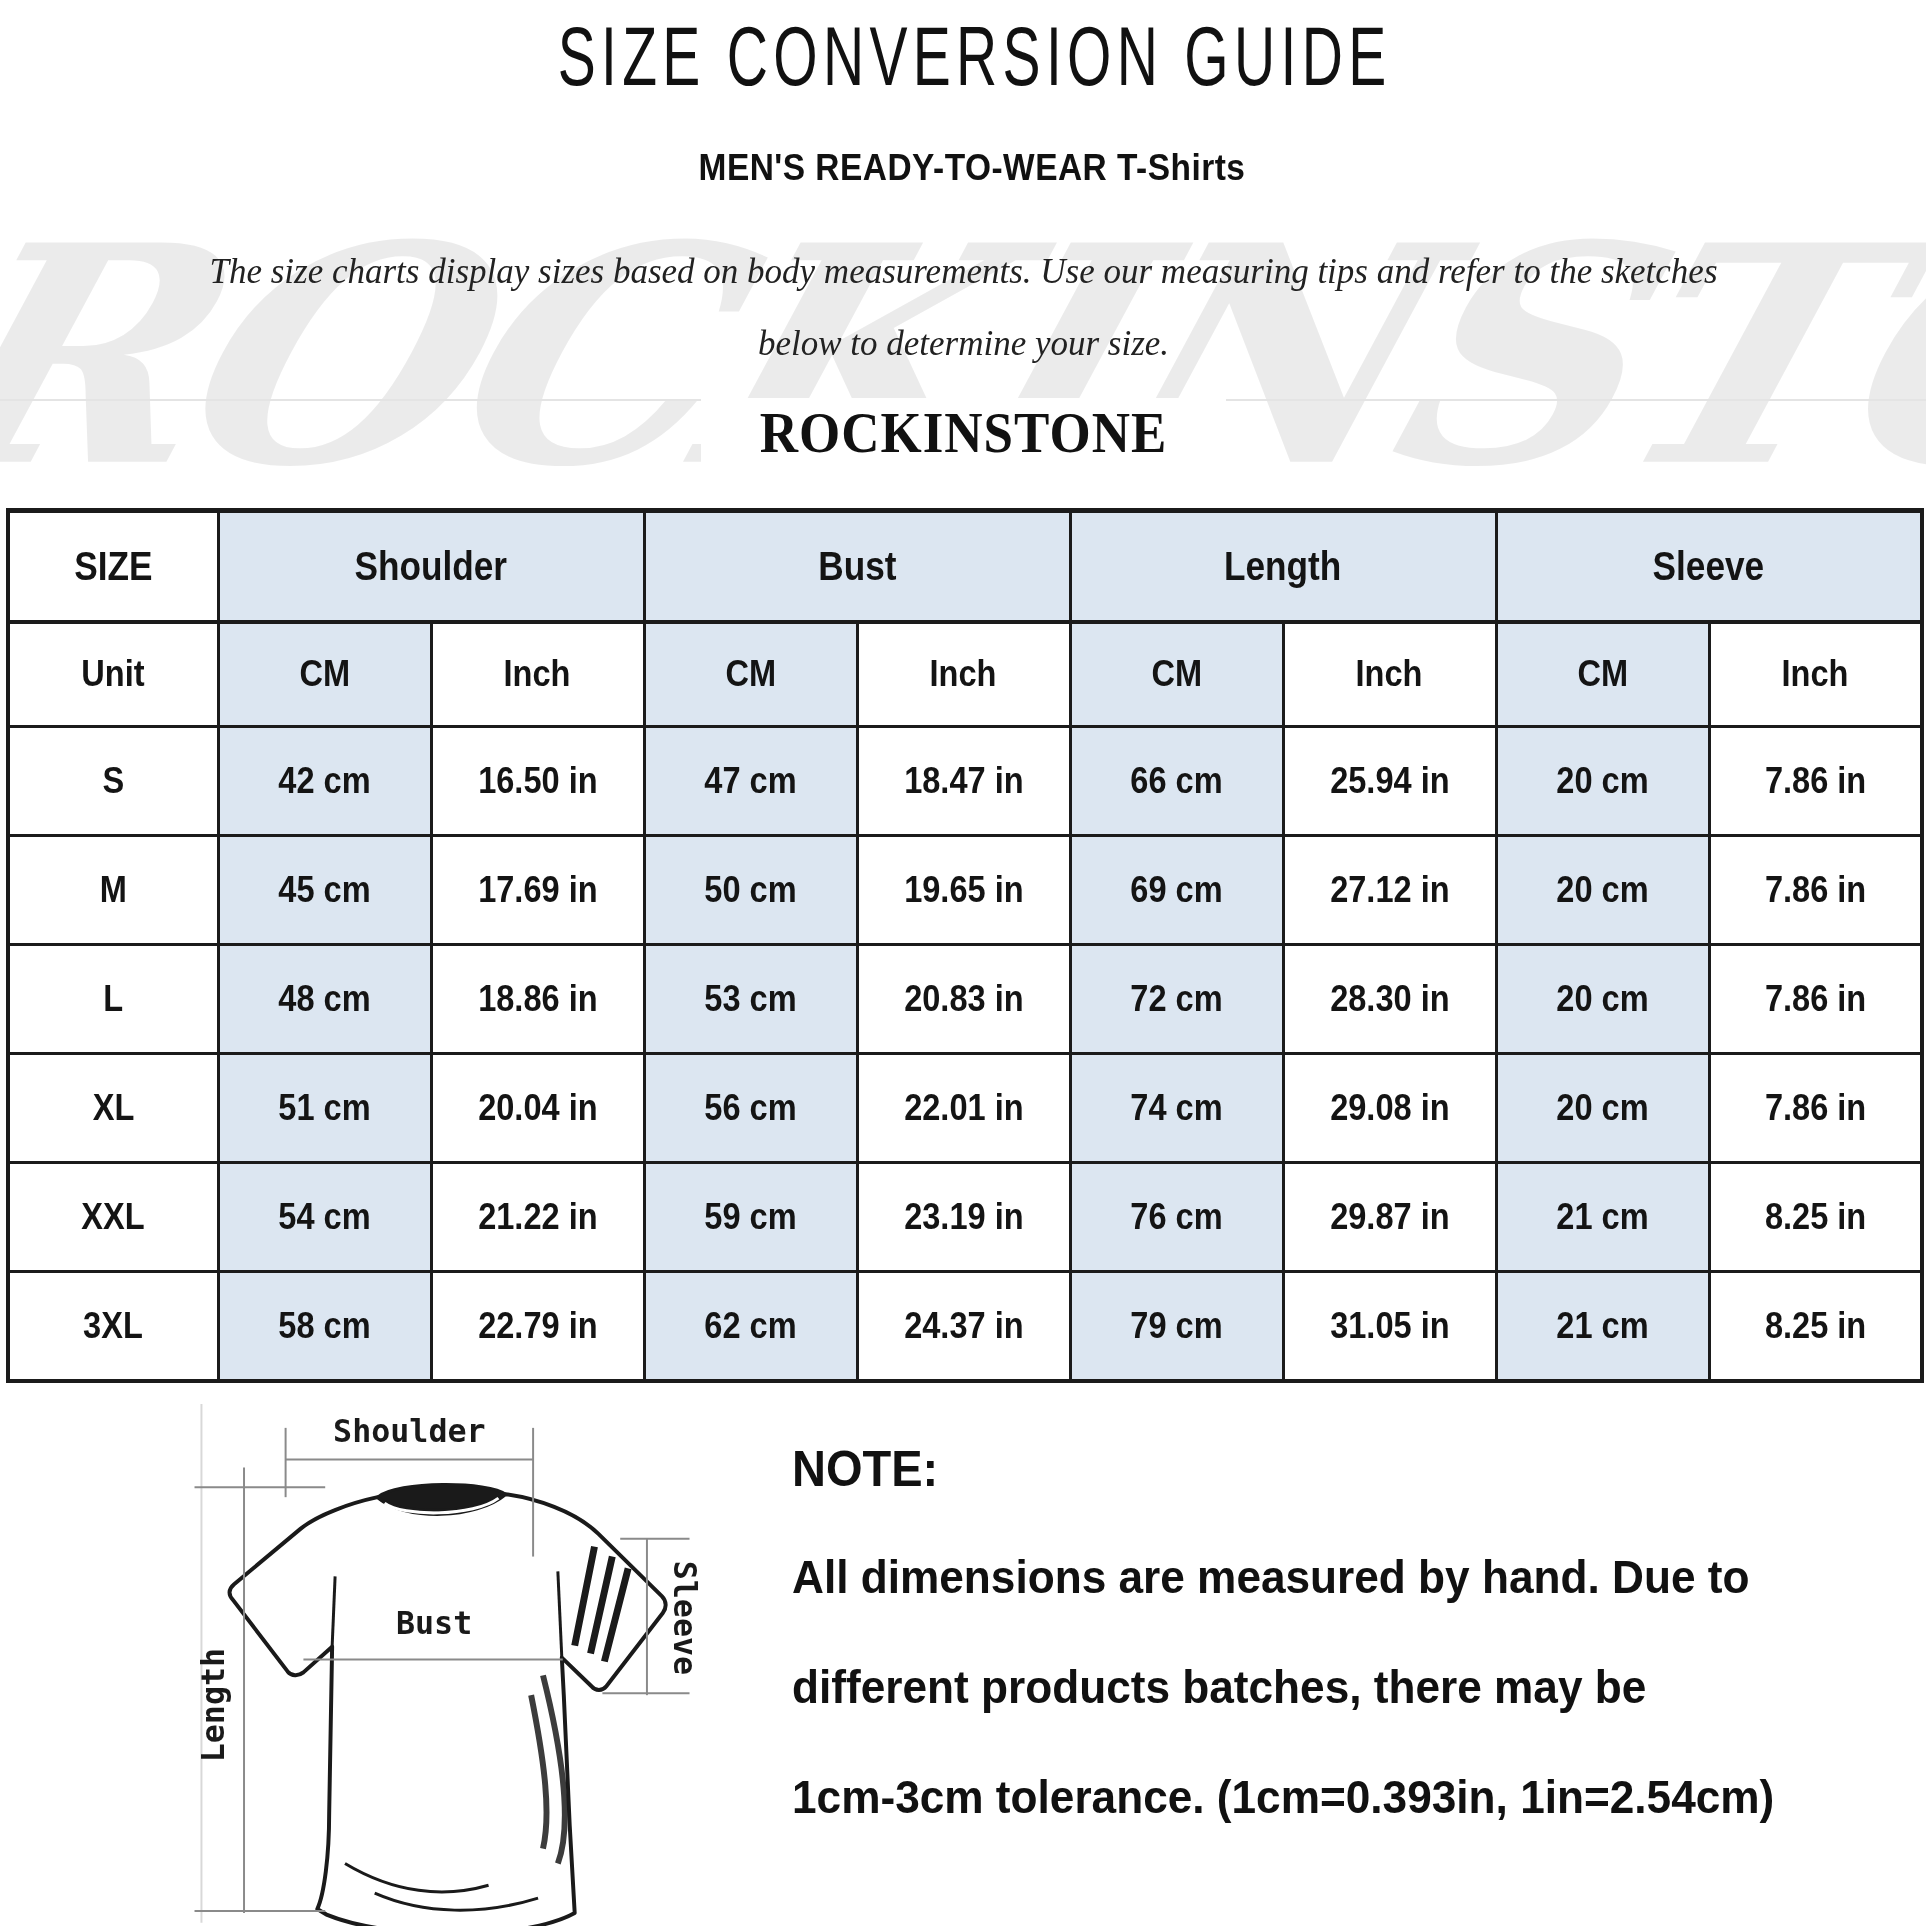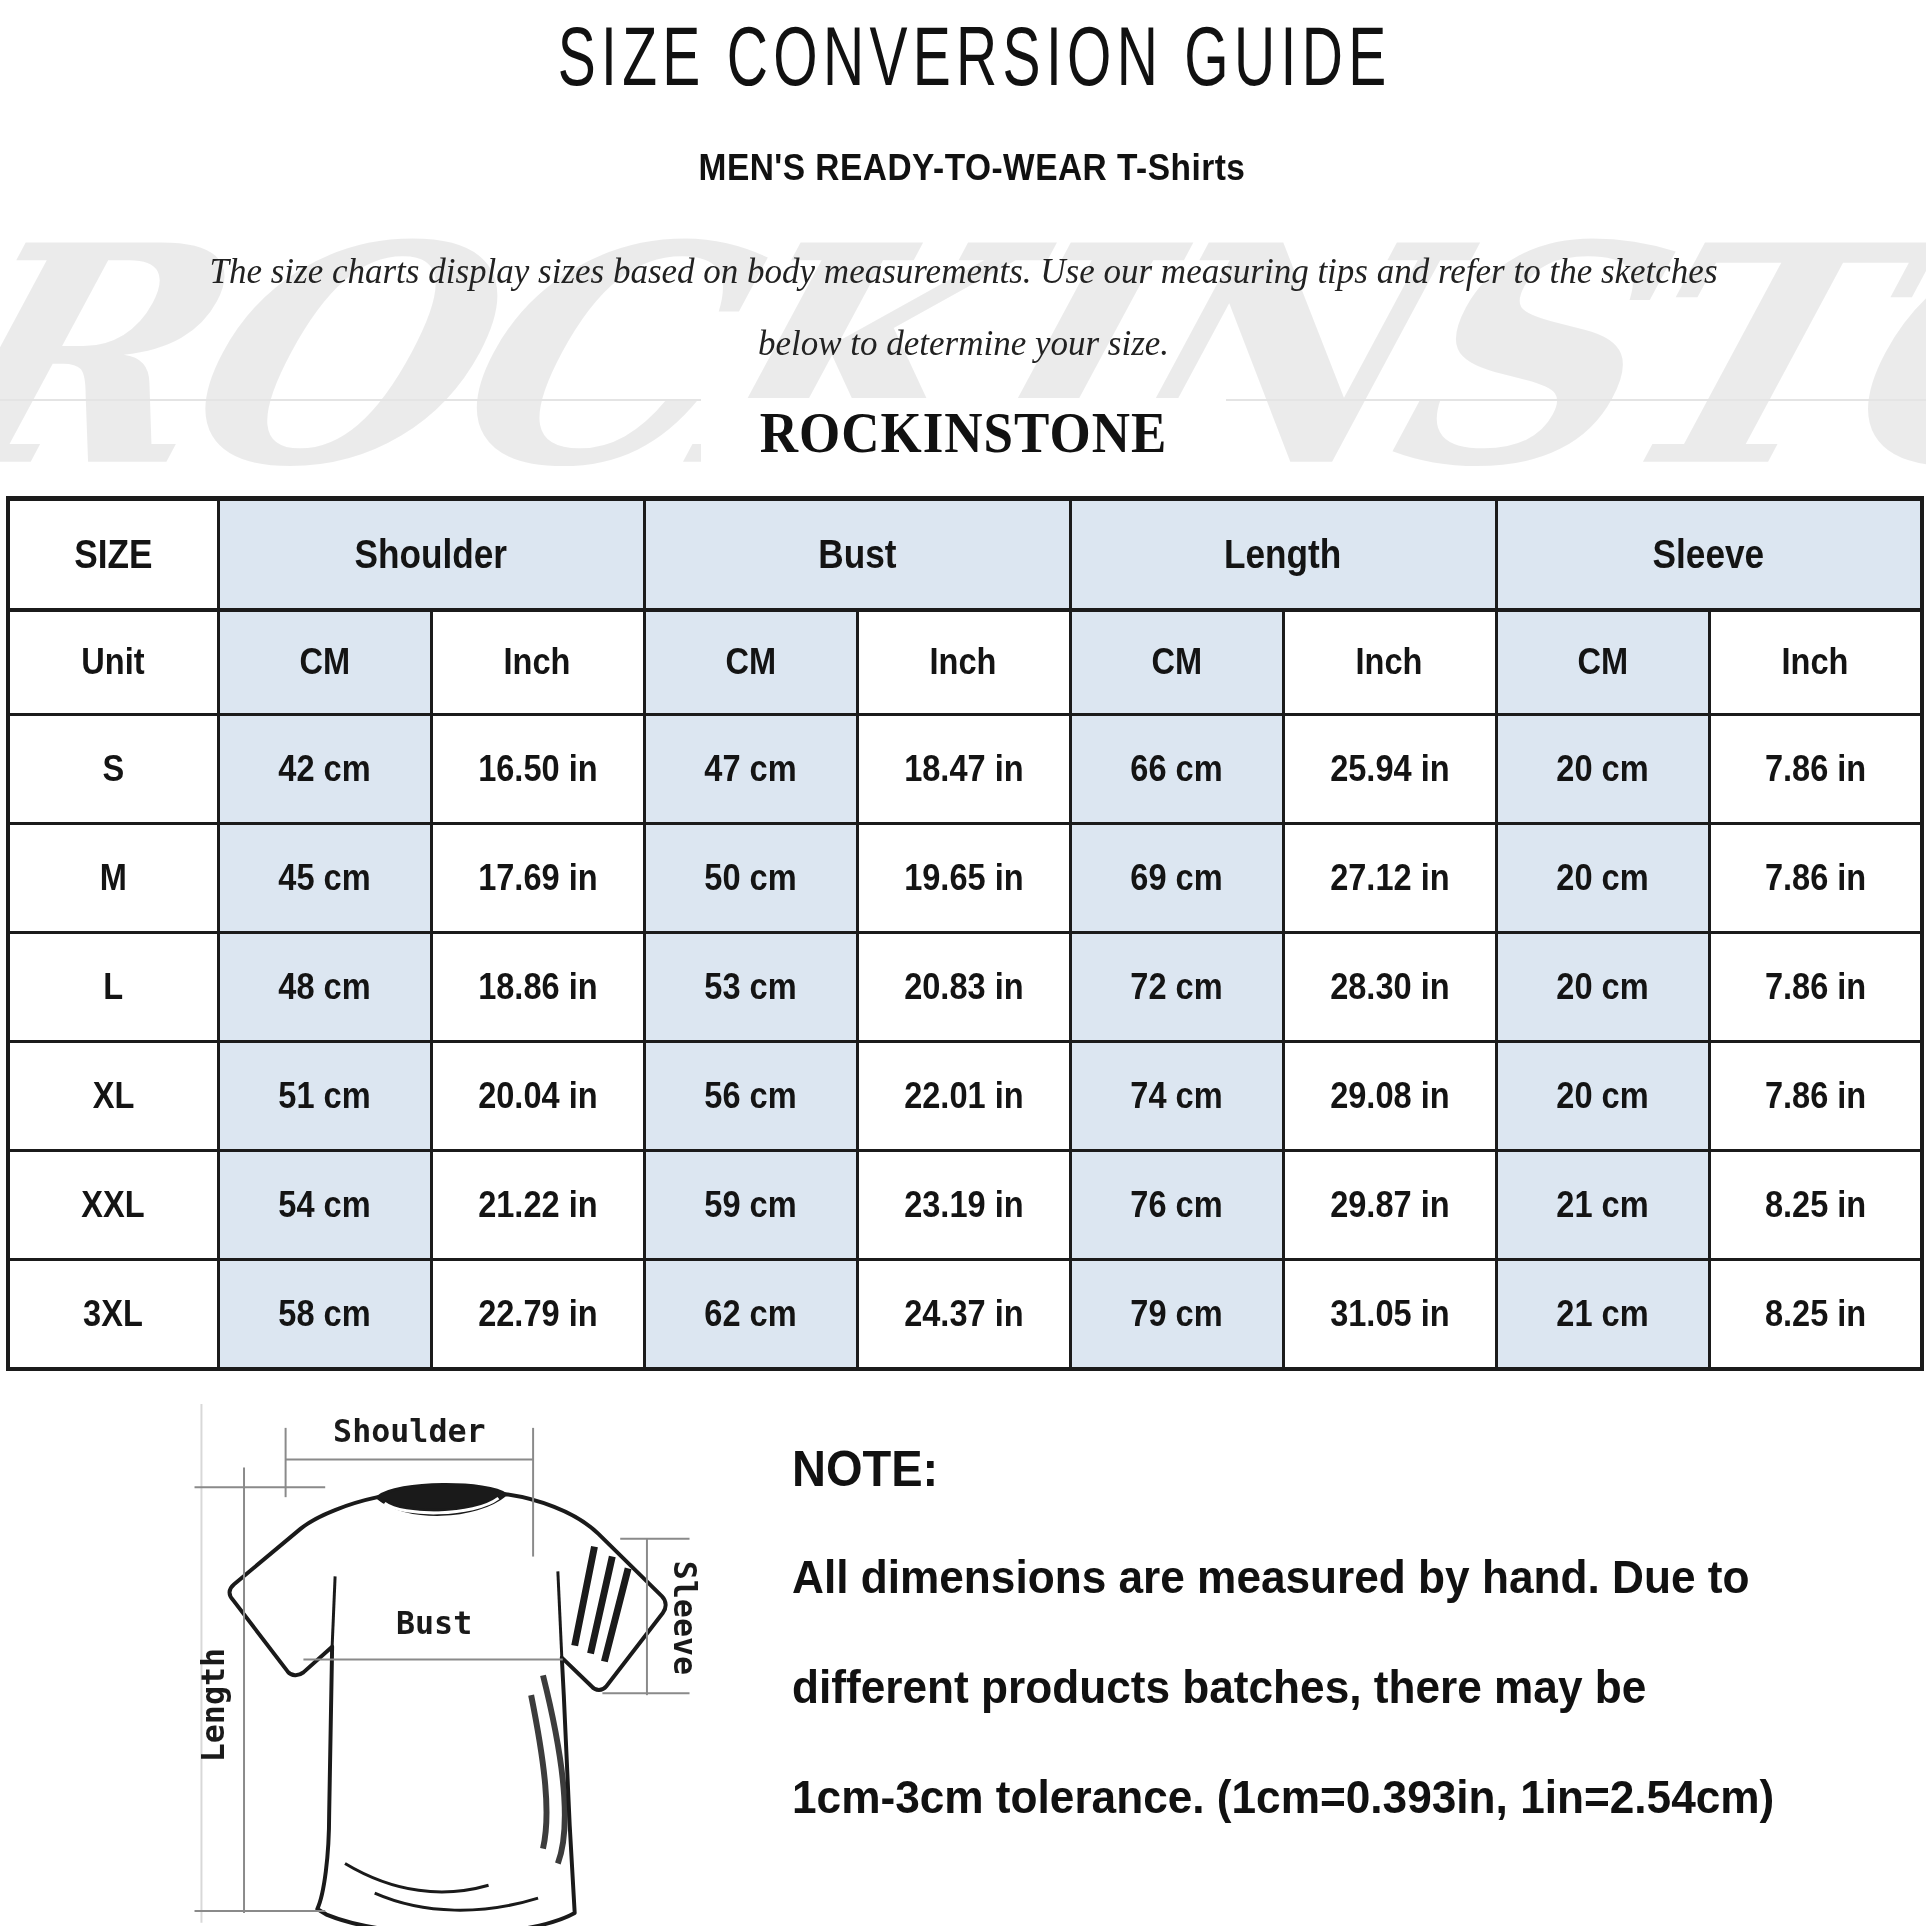--- a/index.html
+++ b/index.html
@@ -21,21 +21,21 @@
             transform:scaleX(0.93);transform-origin:center top;}
   .intro{position:absolute;left:0;width:100%;text-align:center;z-index:2;
          font-family:"Liberation Serif",serif;font-style:italic;font-size:35px;color:#222;}
   .intro1{top:252px;}
   .intro2{top:309px;margin-top:15px;}
   .brand-wrap{position:absolute;top:398px;left:0;width:100%;text-align:center;z-index:2;}
   .brand{display:inline-block;background:#ffffff;padding:2px 59px 46px 59px;
          font-family:"Liberation Serif",serif;font-weight:700;font-size:53px;
          letter-spacing:1px;transform:scaleY(1.08);transform-origin:center top;}
   
-  .size-table{position:absolute;left:6px;top:496px;z-index:2;border-collapse:collapse;
+  .size-table{position:absolute;left:6px;top:508px;z-index:2;border-collapse:collapse;
               table-layout:fixed;width:1913px;}
   .size-table td{border:3px solid #1b1b1b;text-align:center;vertical-align:middle;
                  padding:0;font-weight:700;color:#141414;}
   .size-table{border:4px solid #1b1b1b;border-top-width:5px;}
   .size-table tr.hdr td{border-bottom-width:4px;}
   .r-hdr{height:111px;font-size:40px;}
   .r-unit{height:105px;font-size:37px;}
   .r-data{height:109px;font-size:37px;}
   .blue{background:#dce6f1;}
   .cx{display:inline-block;transform:scaleX(0.88);white-space:nowrap;}

